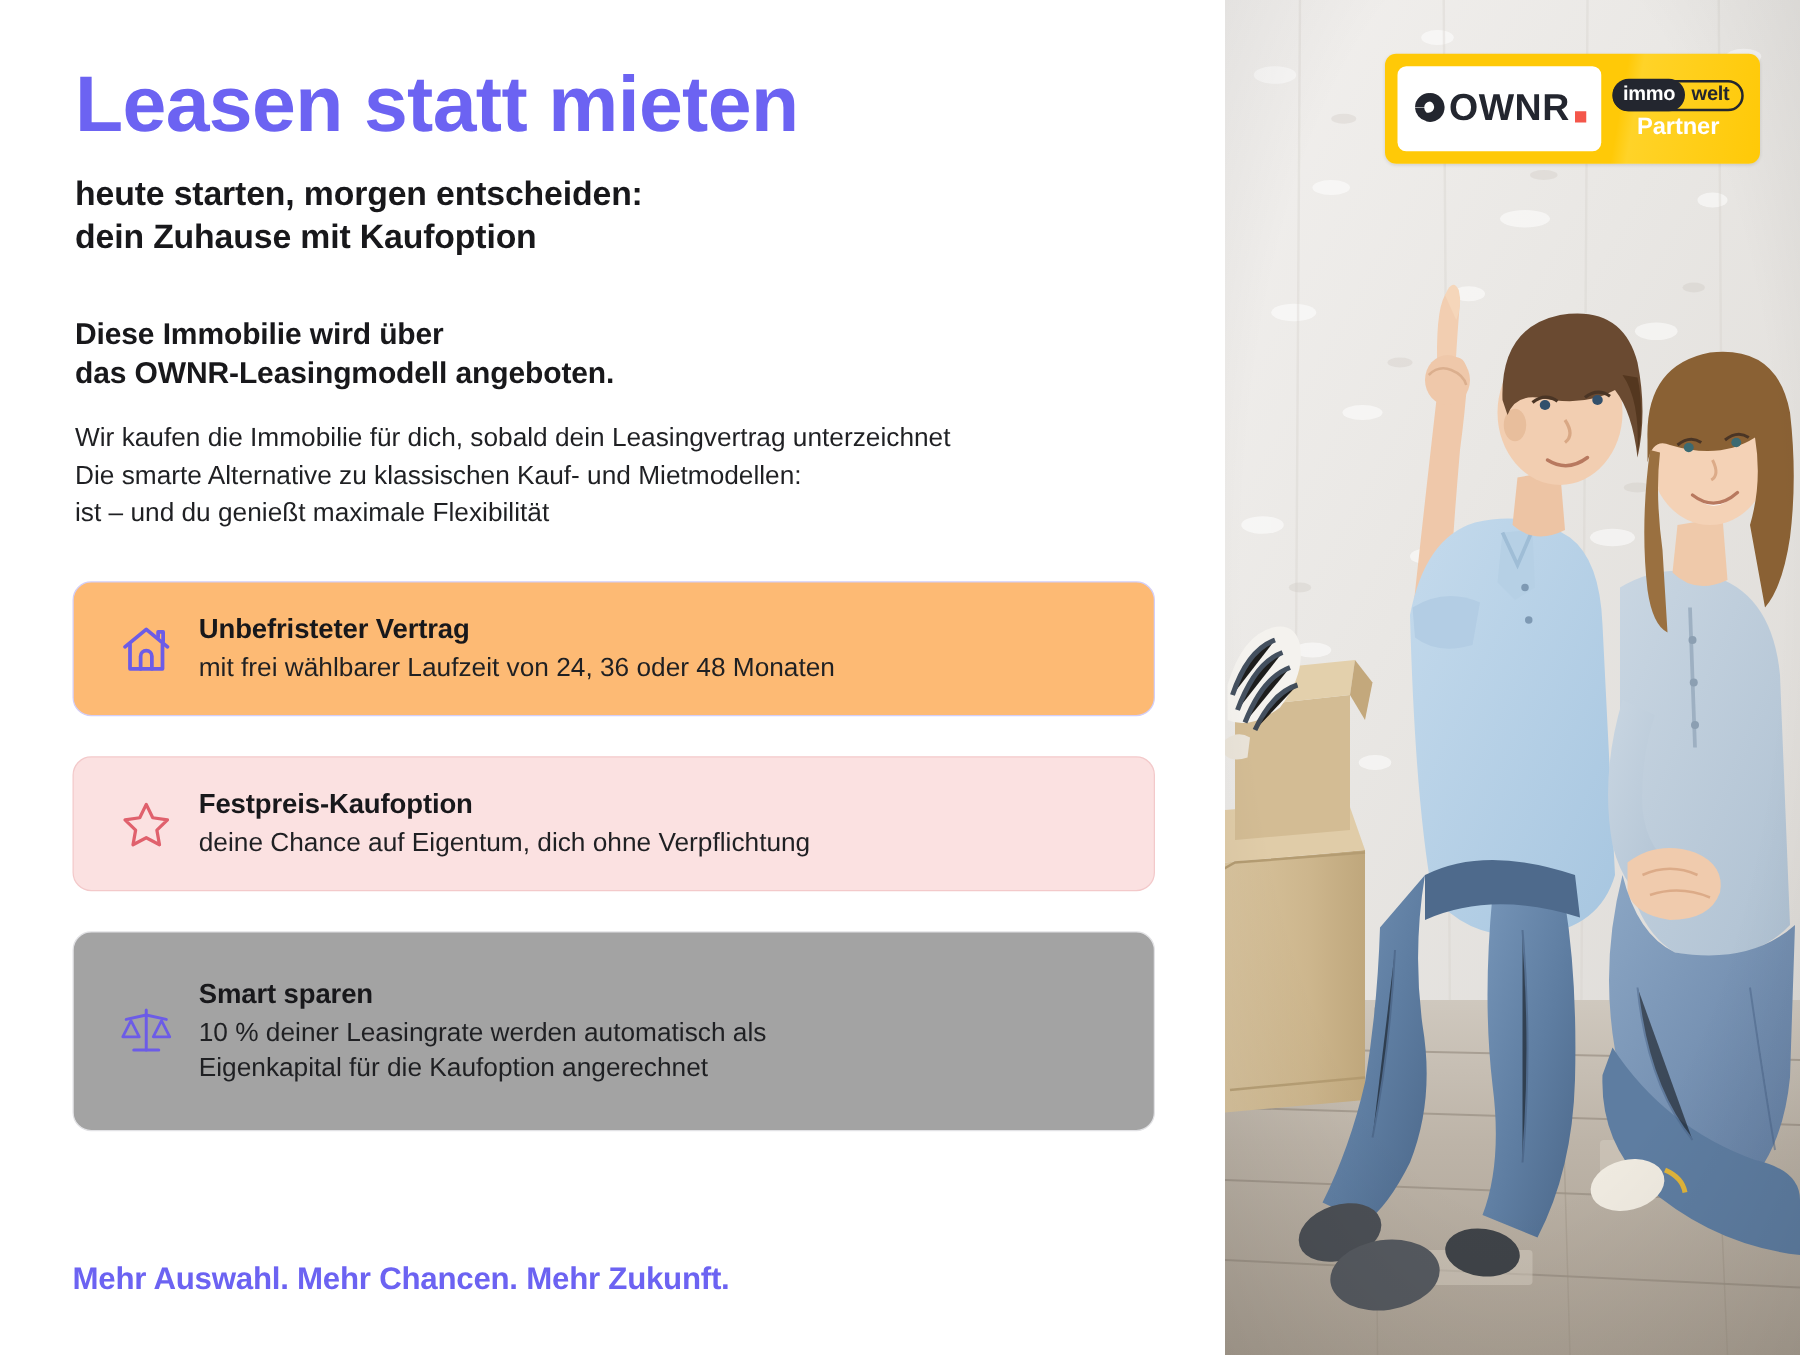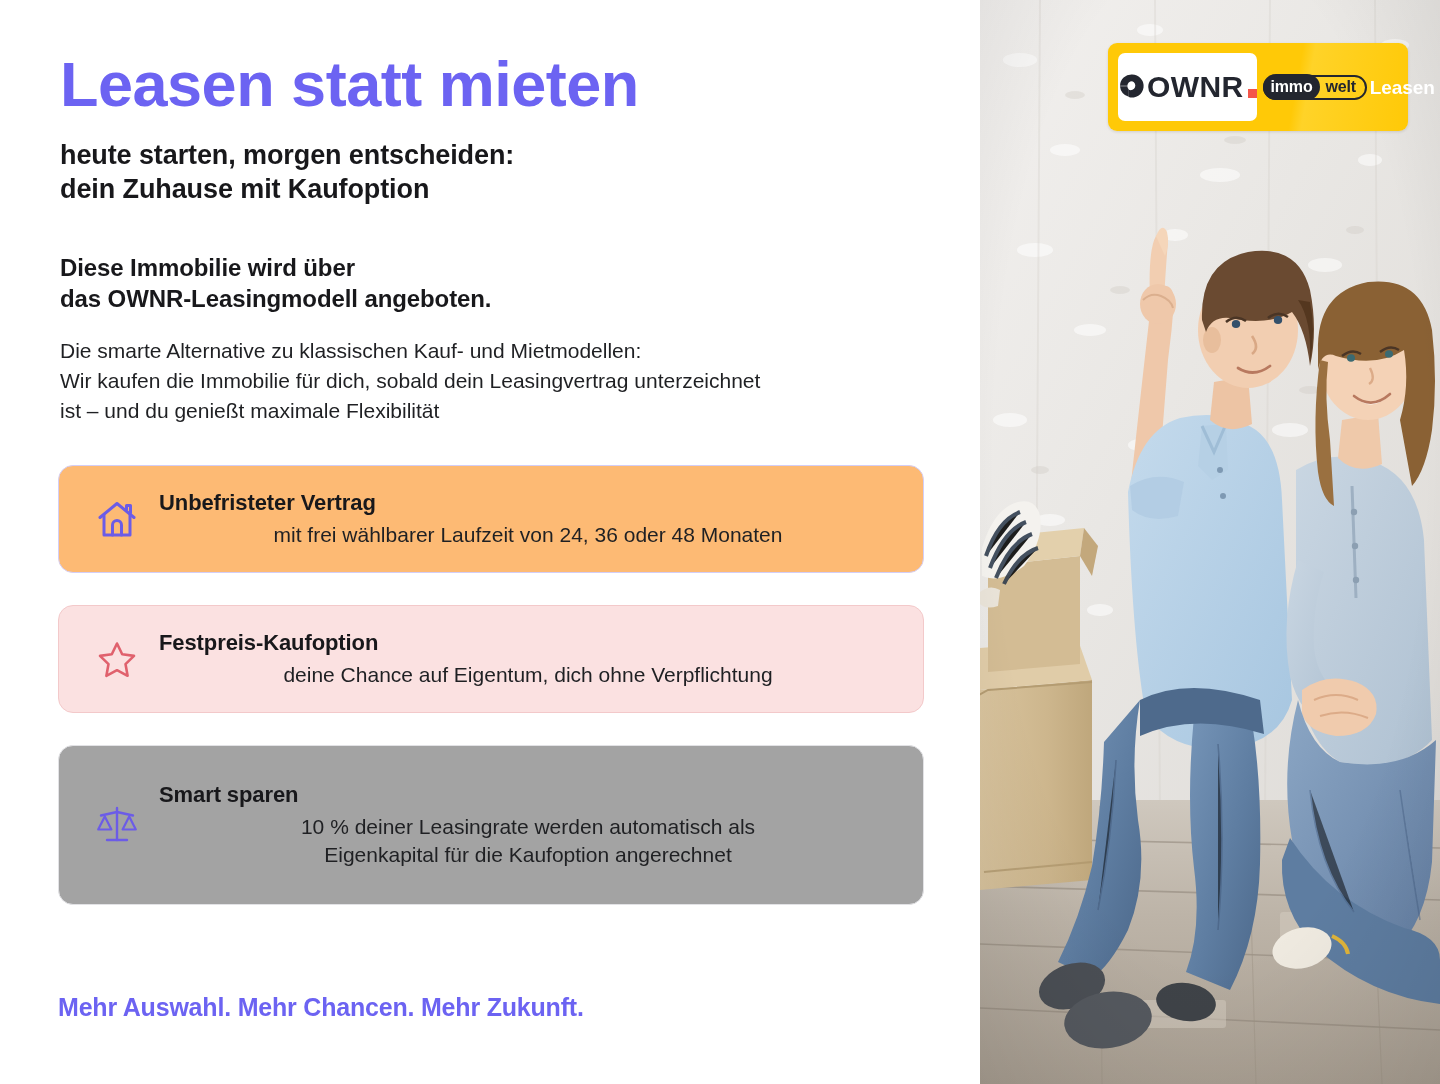--- a/index.html
+++ b/index.html
@@ -123,26 +123,26 @@
     margin: 0 0 4px 0;
     letter-spacing: -0.1px;
   }
   .card-desc {
     font-size: 21px;
     font-weight: 400;
     color: #1F2023;
     line-height: 1.33;
     margin: 0;
   }
-  .card-desc span { display: block; text-align: center; }
+  .card-desc span { display: block; }
 
   .tagline {
     position: absolute;
     left: 58px;
-    bottom: 62px;
+    bottom: 46px;
     font-size: 25px;
     font-weight: 700;
     color: #6C63F2;
     letter-spacing: -0.2px;
   }
 
   
   .photo {
     width: 460px;
     height: 1084px;
@@ -199,21 +199,21 @@
     width: 9px;
     height: 9px;
     background: #F4564A;
     margin-left: 3px;
     margin-top: 13px;
   }
 
   .badge-right {
     flex: 1;
     display: flex;
-    flex-direction: row;
+    flex-direction: column;
     align-items: center;
     justify-content: center;
     gap: 3px;
     padding-left: 6px;
   }
   .iw-pill {
     display: flex;
     align-items: center;
     border: 2px solid #23262F;
     border-radius: 13px;
@@ -262,22 +262,22 @@
       <span>heute starten, morgen entscheiden:</span>
       <span>dein Zuhause mit Kaufoption</span>
     </h2>
 
     <p class="lead">
       <span>Diese Immobilie wird über</span>
       <span>das OWNR-Leasingmodell angeboten.</span>
     </p>
 
     <p class="body-copy">
+      <span>Wir kaufen die Immobilie für dich, sobald dein Leasingvertrag unterzeichnet</span>
       <span>Die smarte Alternative zu klassischen Kauf- und Mietmodellen:</span>
-      <span>Wir kaufen die Immobilie für dich, sobald dein Leasingvertrag unterzeichnet</span>
       <span>ist – und du genießt maximale Flexibilität</span>
     </p>
 
     <div class="cards">
 
       <div class="card card--violet">
         <div class="card-icon">
           <svg width="42" height="42" viewBox="0 0 42 42" fill="none">
             <path d="M4 19.5 L21 5.5 L38 19.5" stroke="#6C5CE7" stroke-width="3" stroke-linecap="round" stroke-linejoin="round"></path>
             <path d="M8 17.5 V37 H34 V17.5" stroke="#6C5CE7" stroke-width="3" stroke-linecap="round" stroke-linejoin="round"></path>
@@ -567,18 +567,18 @@
           </svg>
           <span class="ownr-word">OWNR</span>
           <span class="ownr-dot"></span>
         </div>
       </div>
       <div class="badge-right">
         <div class="iw-pill">
           <span class="iw-immo">immo</span>
           <span class="iw-welt">welt</span>
         </div>
-        <div class="iw-partner">Leasen</div>
+        <div class="iw-partner">Partner</div>
       </div>
     </div>
 
   </div>
 </div>
 
 </body></html>

